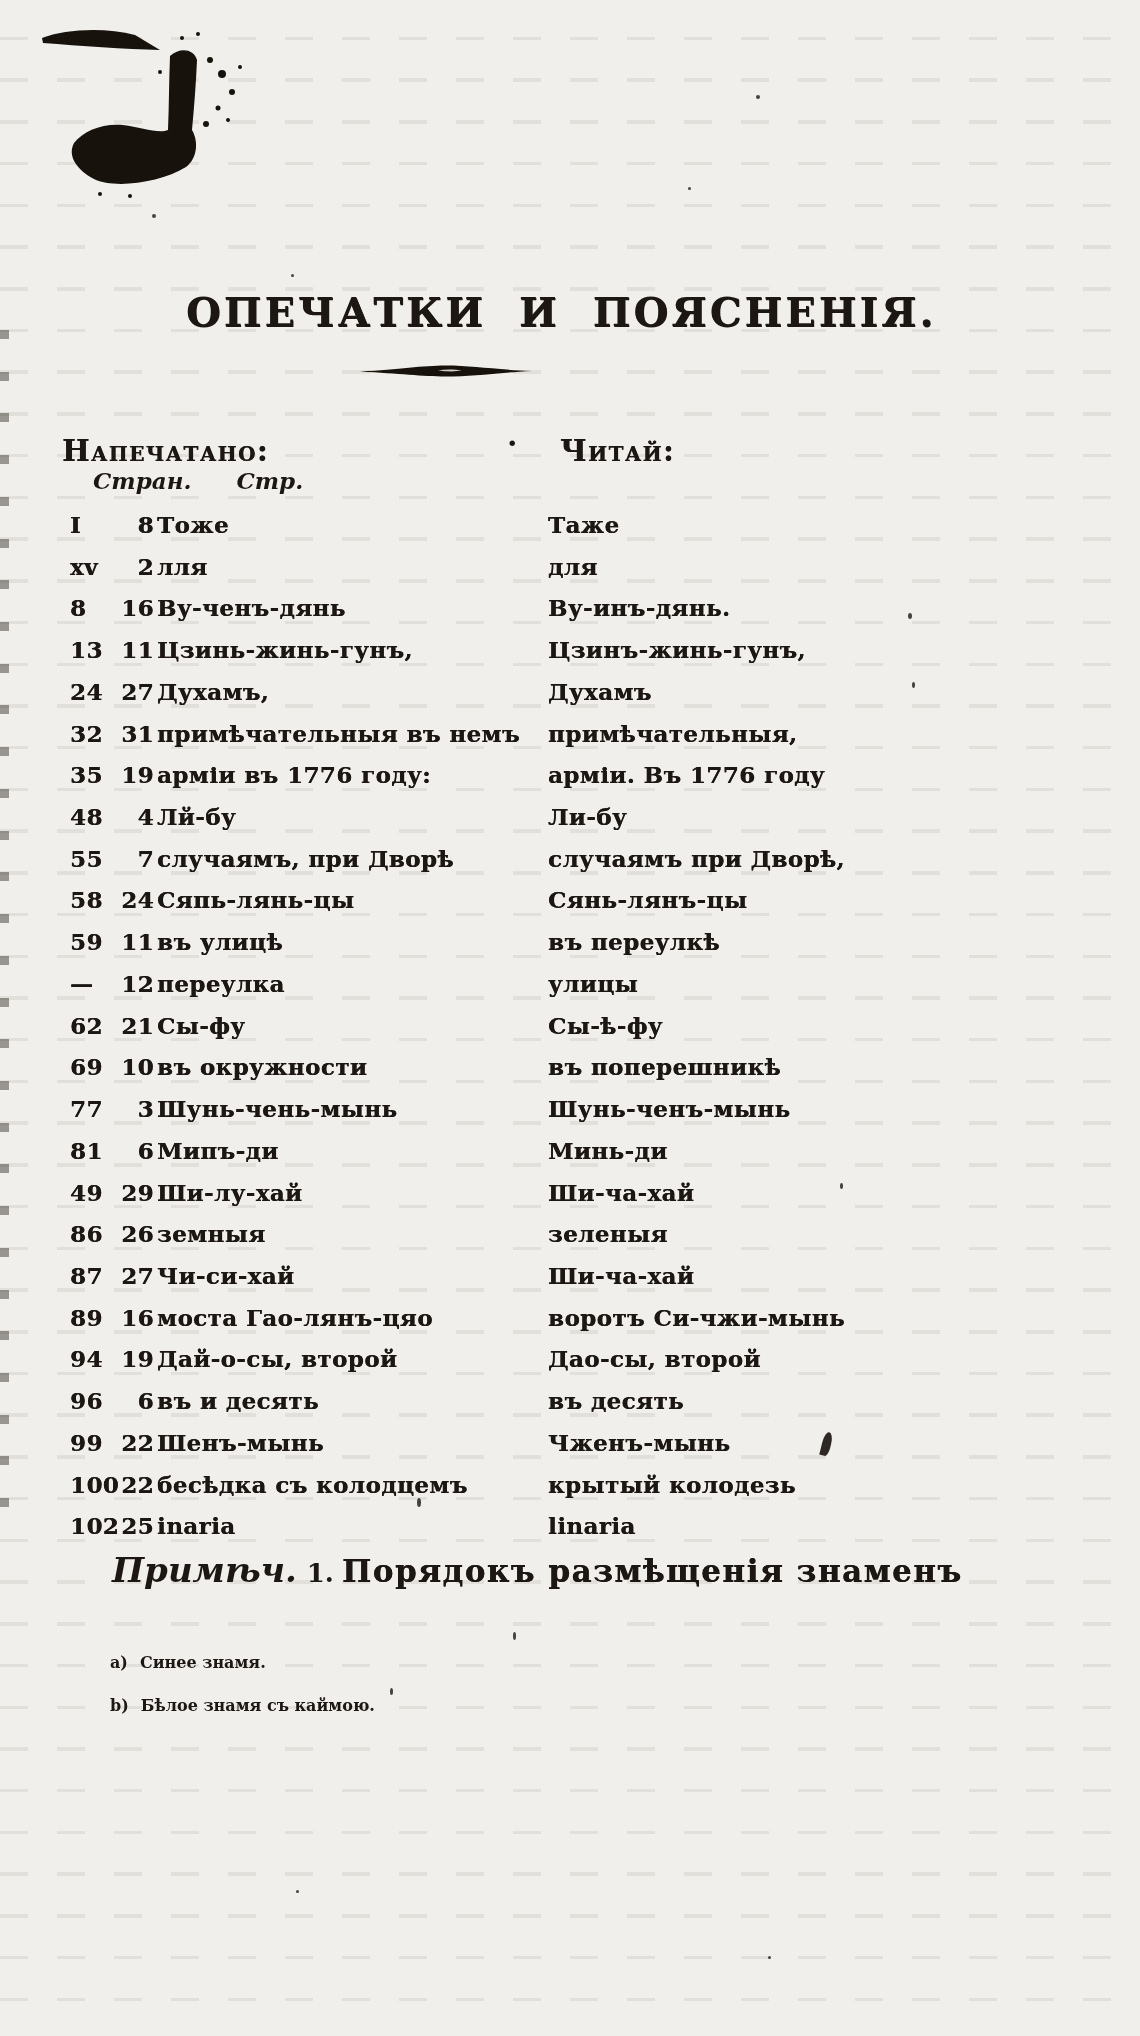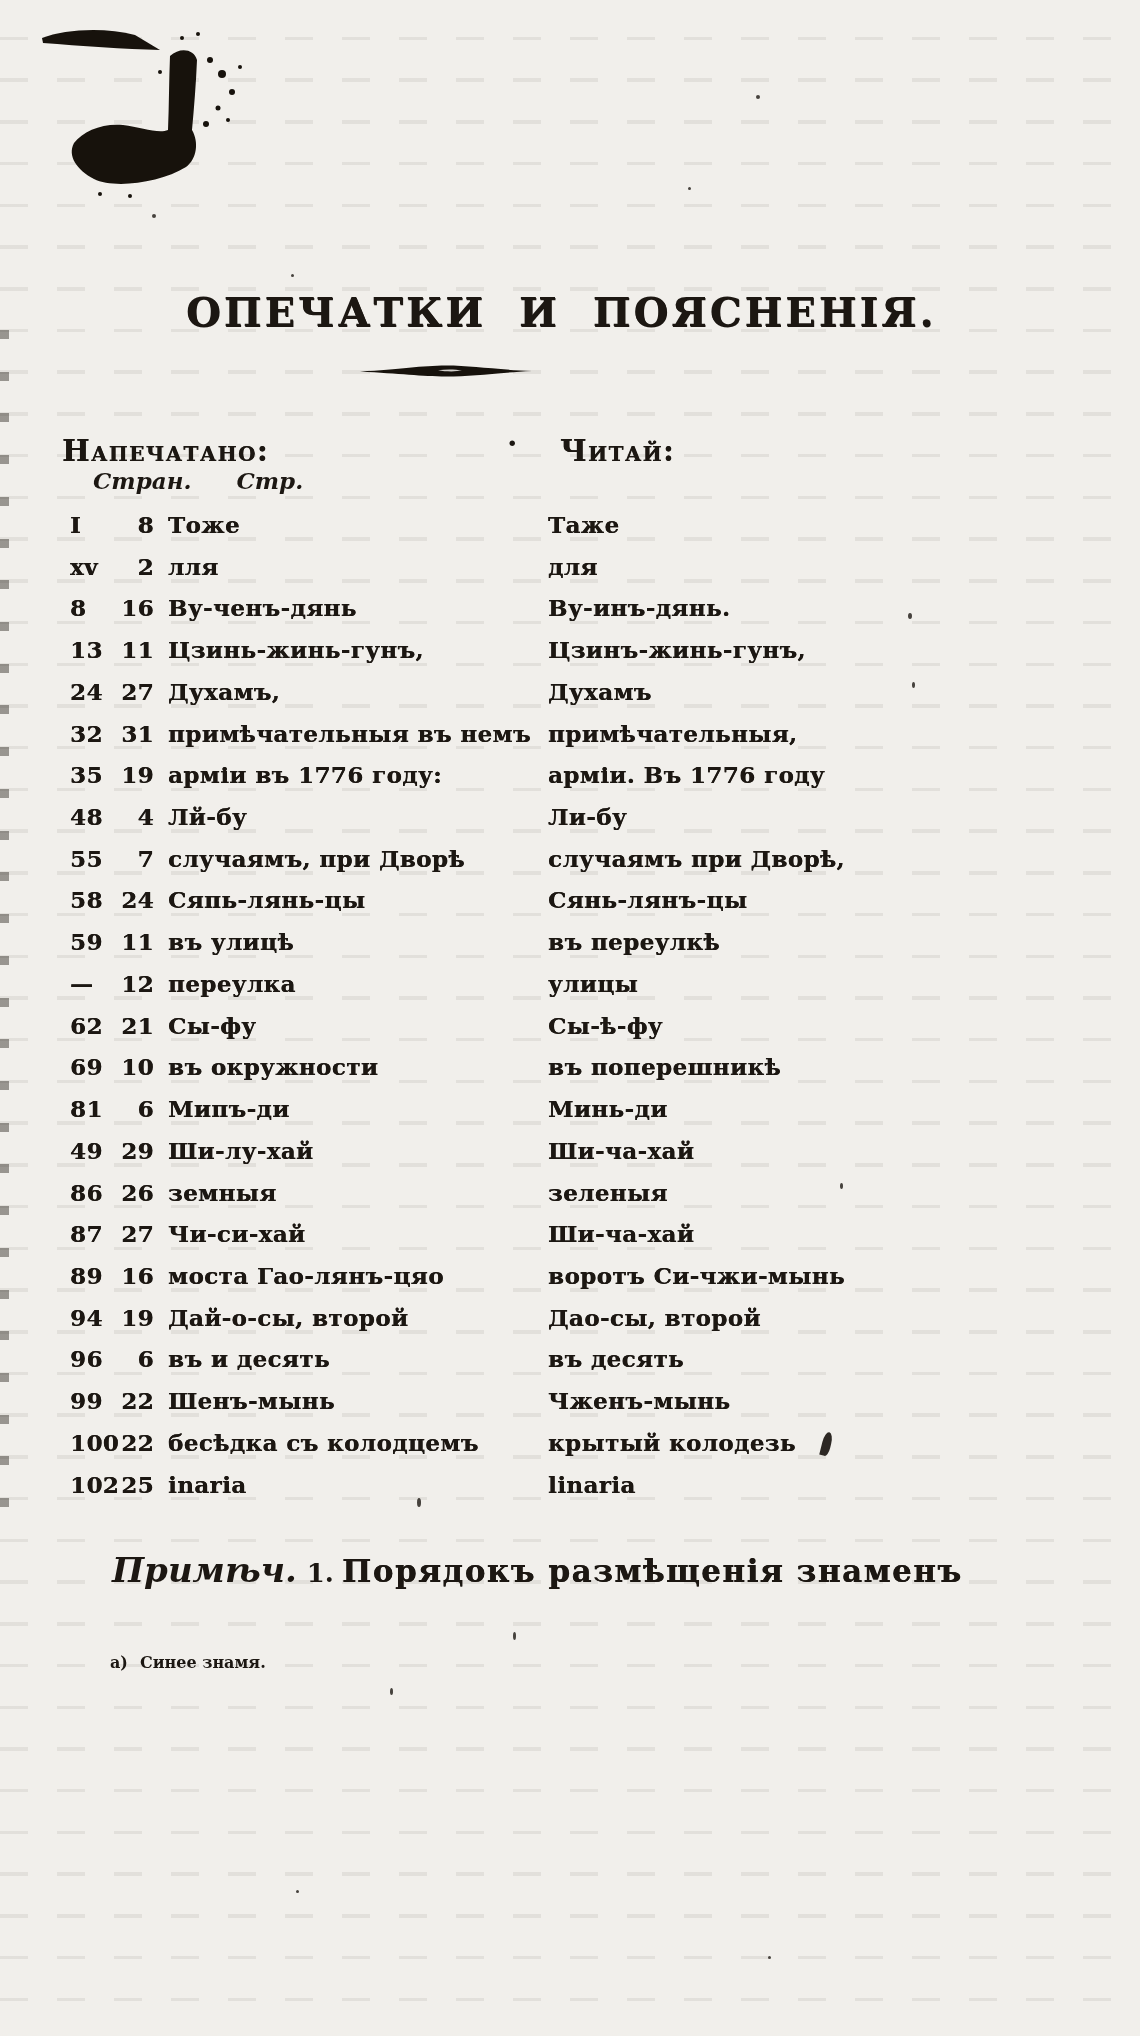--- a/index.html
+++ b/index.html
@@ -39,21 +39,21 @@
   .sub-head{position:absolute;left:62px;top:467px;font-size:23px;font-style:italic;font-weight:700;}
   .sub-head span{margin-right:14px;margin-left:31px;}
   .rows{position:absolute;left:0;top:505px;width:1140px;}
   .row{position:relative;height:41.72px;}
   .row span{
     position:absolute;top:6px;font-size:23px;font-weight:700;letter-spacing:.4px;
     white-space:pre;text-shadow:.3px .3px 0 currentColor;
   }
   .c-page{left:70px;}
   .c-line{left:104px;width:50px;text-align:right;}
-  .c-printed{left:168px;}
+  .c-printed{left:157px;}
   .c-read{left:548px;text-align:right;}
   .note-l1{position:absolute;left:112px;top:1550px;white-space:nowrap;}
   .note-label{font-style:italic;font-size:34px;font-weight:700;}
   .note-number{font-size:26px;font-weight:700;margin:0 8px 0 10px;}
   .note-text{font-size:31px;font-weight:700;letter-spacing:1.5px;text-shadow:.4px .4px 0 currentColor;}
   .note-l2{position:absolute;left:50px;top:1597px;font-size:31px;font-weight:700;letter-spacing:1.5px;
     text-shadow:.4px .4px 0 currentColor;white-space:nowrap;}
   .note-item{position:absolute;left:110px;font-size:16px;font-weight:700;white-space:nowrap;}
   .note-item .marker{margin-right:12px;}
   #note-item-a{top:1653px;}
@@ -202,20 +202,26 @@
       <span class="c-read">Сы-ѣ-фу</span>
     </div>
 
     <div class="row">
       <span class="c-page">69</span>
       <span class="c-line">10</span>
       <span class="c-printed">въ окружности</span>
       <span class="c-read">въ поперешникѣ</span>
     </div>
 
+    <div class="row">
+      <span class="c-page">77</span>
+      <span class="c-line">3</span>
+      <span class="c-printed">Шунь-чень-мынь</span>
+      <span class="c-read">Шунь-ченъ-мынь</span>
+    </div>
 
     <div class="row">
       <span class="c-page">81</span>
       <span class="c-line">6</span>
       <span class="c-printed">Мипъ-ди</span>
       <span class="c-read">Минь-ди</span>
     </div>
 
     <div class="row">
       <span class="c-page">49</span>
@@ -280,20 +286,23 @@
       <span class="c-read">linaria</span>
     </div>
   </div>
 
   <div class="note-l1">
     <span class="note-label">Примѣч.</span><span class="note-number">1.</span><span class="note-text">Порядокъ размѣщенія знаменъ</span>
   </div>
 
   <div class="note-item" id="note-item-a">
     <span class="marker">a)</span><span>Синее знамя.</span>
+  </div>
+  <div class="note-item" id="note-item-b">
+    <span class="marker">b)</span><span>Бѣлое знамя съ каймою.</span>
   </div>
 
   <div class="hook-mark"></div>
   <div class="speck" style="left:152px;top:214px;width:4px;height:4px"></div>
   <div class="speck" style="left:291px;top:274px;width:3px;height:3px"></div>
   <div class="speck" style="left:756px;top:95px;width:4px;height:4px"></div>
   <div class="speck" style="left:688px;top:187px;width:3px;height:3px"></div>
   <div class="speck" style="left:908px;top:613px;width:4px;height:6px"></div>
   <div class="speck" style="left:912px;top:682px;width:3px;height:6px"></div>
   <div class="speck" style="left:840px;top:1183px;width:3px;height:6px"></div>

